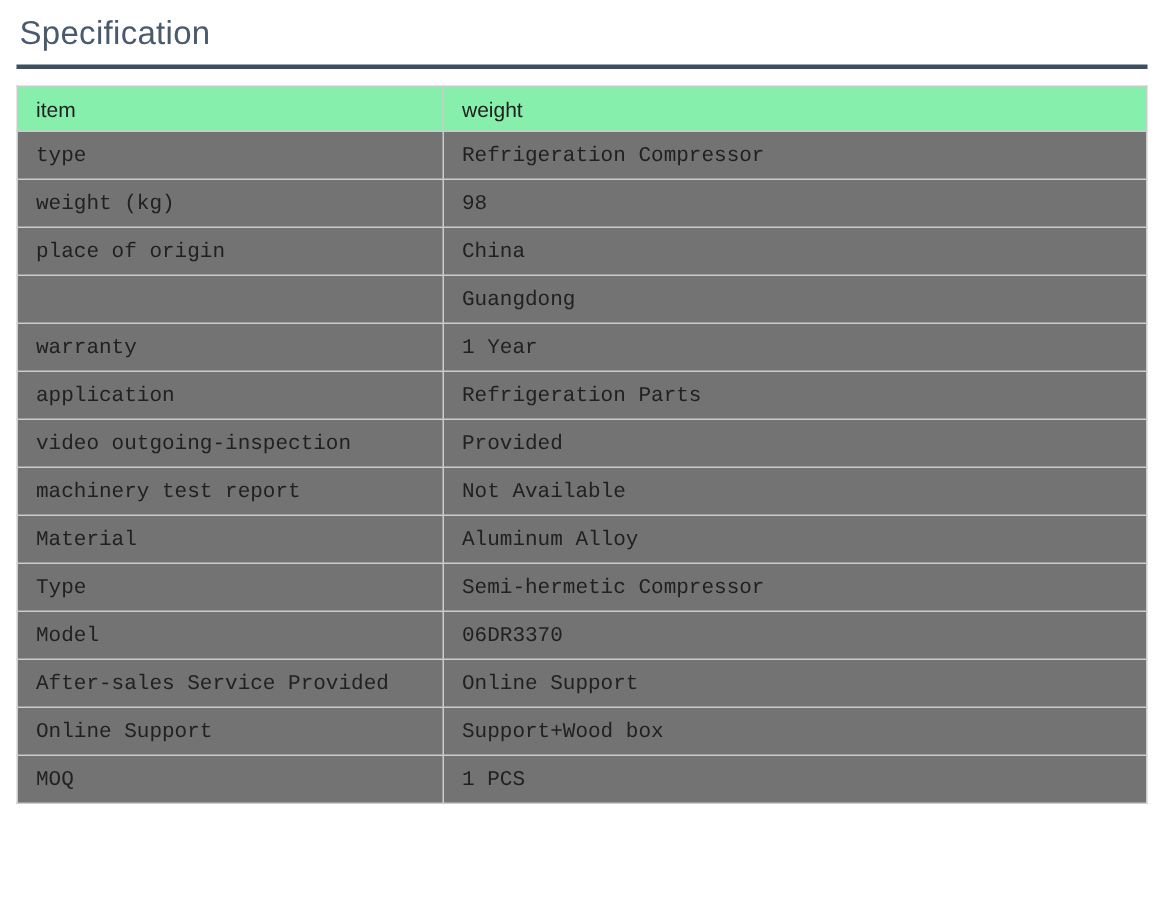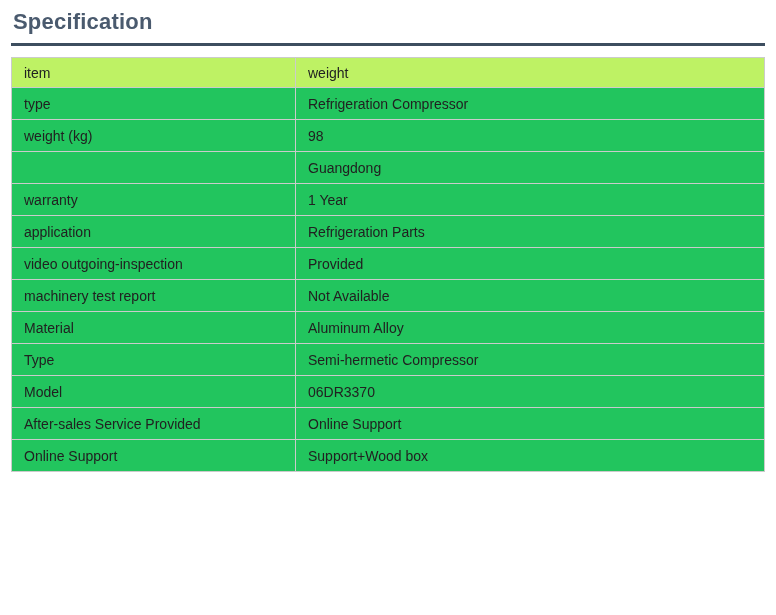--- a/index.html
+++ b/index.html
@@ -13,21 +13,21 @@
     overflow: hidden;
   }
   .page {
     padding: 0 11px;
     width: 776px;
   }
   .page-title {
     margin: 0;
     padding: 9px 0 2px 2px;
     font-size: 22px;
-    font-weight: 700;
+    font-weight: 400;
     color: #4a5a6e;
     letter-spacing: 0.2px;
   }
   .title-rule {
     height: 3px;
     width: 754px;
     background: #3d4e5f;
     margin: 6px 0 11px 0;
   }
   table.spec-table {
@@ -43,26 +43,27 @@
   table.spec-table td {
     border: 1px solid #cbcbcb;
     text-align: left;
     vertical-align: middle;
     padding: 0 12px;
     font-weight: 400;
     white-space: nowrap;
     overflow: hidden;
   }
   table.spec-table th {
-    background: #bef264;
+    background: #86efac;
     height: 30px;
   }
   table.spec-table td {
-    background: #22c55e;
+    background: #737373;
     height: 32px;
+    font-family: Liberation Mono, monospace;
   }
 </style>
 </head>
 <body>
 
 <div class="page">
   <h2 class="page-title">Specification</h2>
   <div class="title-rule"></div>
 
   <table class="spec-table">
@@ -77,20 +78,24 @@
       </tr>
     </thead>
     <tbody id="spec-tbody">
         <tr>
           <td>type</td>
           <td>Refrigeration Compressor</td>
         </tr>
         <tr>
           <td>weight (kg)</td>
           <td>98</td>
+        </tr>
+        <tr>
+          <td>place of origin</td>
+          <td>China</td>
         </tr>
         <tr>
           <td></td>
           <td>Guangdong</td>
         </tr>
         <tr>
           <td>warranty</td>
           <td>1 Year</td>
         </tr>
         <tr>
@@ -118,15 +123,19 @@
           <td>06DR3370</td>
         </tr>
         <tr>
           <td>After-sales Service Provided</td>
           <td>Online Support</td>
         </tr>
         <tr>
           <td>Online Support</td>
           <td>Support+Wood box</td>
         </tr>
+        <tr>
+          <td>MOQ</td>
+          <td>1 PCS</td>
+        </tr>
       </tbody>
   </table>
 </div>
 
 </body></html>

